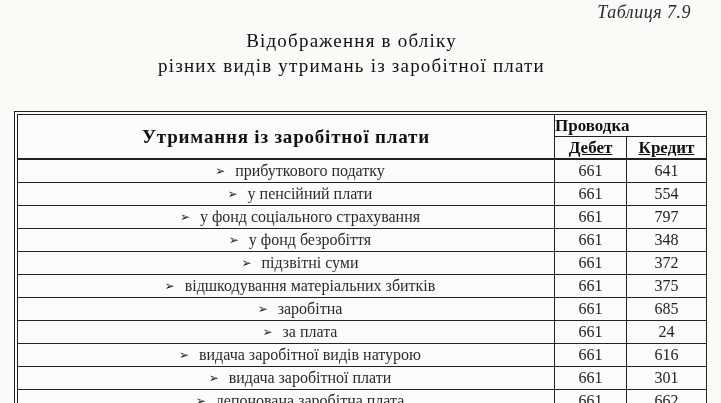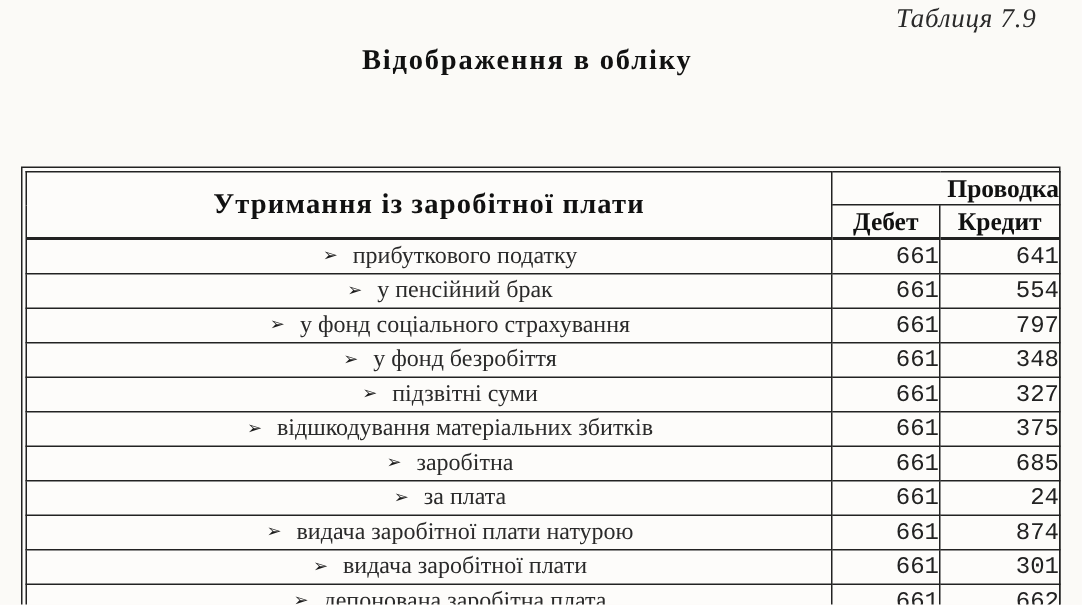--- a/index.html
+++ b/index.html
@@ -23,21 +23,21 @@
     letter-spacing: 0.5px;
     color: #2a2a2a;
   }
 
   .title {
     position: absolute;
     top: 28px;
     left: 0;
     width: 100%;
     text-align: center;
-    font-weight: bold;
+    font-weight: normal;
     font-size: 19px;
     line-height: 25px;
     letter-spacing: 1.2px;
     color: #111;
   }
 
   .table-wrap {
     position: absolute;
     left: 14px;
     top: 87px;
@@ -69,64 +69,65 @@
     font-size: 19px;
     font-weight: bold;
     text-align: center;
     letter-spacing: 0.8px;
     border-bottom: 2px solid #222;
     color: #111;
   }
   th.group {
     font-size: 17px;
     font-weight: bold;
-    text-align: right;
+    text-align: left;
     height: 21px;
     color: #111;
   }
   th.sub {
     font-size: 17px;
     font-weight: bold;
     text-align: center;
     height: 21px;
     border-bottom: 2px solid #222;
     color: #111;
+    text-decoration: underline;
   }
 
   tbody tr { height: 23px; }
   td.label-cell {
     font-size: 16px;
     text-align: center;
     padding-left: 18px;
     color: #2a2a2a;
   }
   .bullet {
     display: inline-block;
     width: 30px;
     font-family: "DejaVu Sans", sans-serif;
     font-size: 12px;
     color: #1b1b1b;
     vertical-align: 1px;
   }
   td.num {
     font-size: 16px;
-    text-align: right;
+    text-align: center;
     color: #222;
-    font-family: Liberation Mono, monospace;
   }
 </style>
 </head>
 <body>
 
 <div class="page">
 
   <div class="caption">Таблиця 7.9</div>
 
   <div class="title">
     <div>Відображення в обліку</div>
+    <div>різних видів утримань із заробітної плати</div>
   </div>
 
   <div class="table-wrap">
     <table>
       <colgroup>
           <col class="c-main">
           <col class="c-debit">
           <col class="c-credit">
         </colgroup>
       <thead>
@@ -139,58 +140,58 @@
           <th class="sub">Кредит</th>
         </tr>
       </thead>
       <tbody>
         <tr>
           <td class="label-cell"><span class="bullet">➢</span><span>прибуткового податку</span></td>
           <td class="num">661</td>
           <td class="num">641</td>
         </tr>
         <tr>
-          <td class="label-cell"><span class="bullet">➢</span><span>у пенсійний брак</span></td>
+          <td class="label-cell"><span class="bullet">➢</span><span>у пенсійний плати</span></td>
           <td class="num">661</td>
           <td class="num">554</td>
         </tr>
         <tr>
           <td class="label-cell"><span class="bullet">➢</span><span>у фонд соціального страхування</span></td>
           <td class="num">661</td>
           <td class="num">797</td>
         </tr>
         <tr>
           <td class="label-cell"><span class="bullet">➢</span><span>у фонд безробіття</span></td>
           <td class="num">661</td>
           <td class="num">348</td>
         </tr>
         <tr>
           <td class="label-cell"><span class="bullet">➢</span><span>підзвітні суми</span></td>
           <td class="num">661</td>
-          <td class="num">327</td>
+          <td class="num">372</td>
         </tr>
         <tr>
           <td class="label-cell"><span class="bullet">➢</span><span>відшкодування матеріальних збитків</span></td>
           <td class="num">661</td>
           <td class="num">375</td>
         </tr>
         <tr>
           <td class="label-cell"><span class="bullet">➢</span><span>заробітна</span></td>
           <td class="num">661</td>
           <td class="num">685</td>
         </tr>
         <tr>
           <td class="label-cell"><span class="bullet">➢</span><span>за плата</span></td>
           <td class="num">661</td>
           <td class="num">24</td>
         </tr>
         <tr>
-          <td class="label-cell"><span class="bullet">➢</span><span>видача заробітної плати натурою</span></td>
-          <td class="num">661</td>
-          <td class="num">874</td>
+          <td class="label-cell"><span class="bullet">➢</span><span>видача заробітної видів натурою</span></td>
+          <td class="num">661</td>
+          <td class="num">616</td>
         </tr>
         <tr>
           <td class="label-cell"><span class="bullet">➢</span><span>видача заробітної плати</span></td>
           <td class="num">661</td>
           <td class="num">301</td>
         </tr>
         <tr>
           <td class="label-cell"><span class="bullet">➢</span><span>депонована заробітна плата</span></td>
           <td class="num">661</td>
           <td class="num">662</td>

